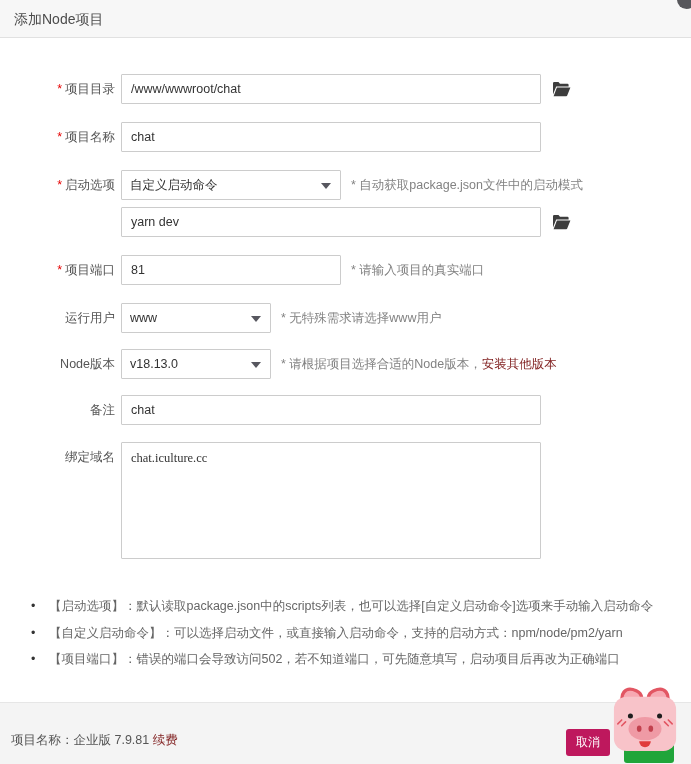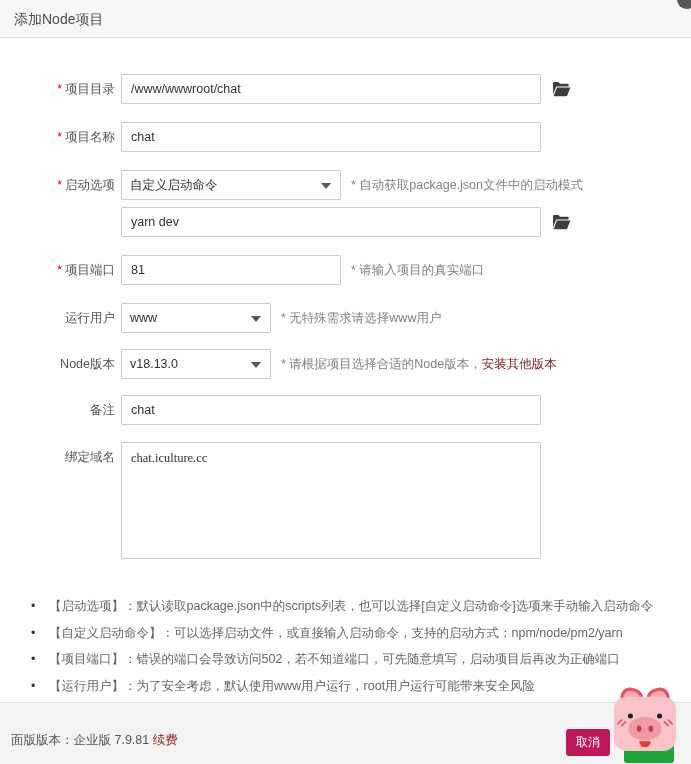--- a/index.html
+++ b/index.html
@@ -175,27 +175,26 @@
       <div class="label"><span>绑定域名</span></div>
       <div class="ctrl">
         <textarea class="tarea" style="">chat.iculture.cc</textarea>
       </div>
     </div>
 
     <ul class="tips">
       <li><span>【启动选项】：默认读取package.json中的scripts列表，也可以选择[自定义启动命令]选项来手动输入启动命令</span></li>
       <li><span>【自定义启动命令】：可以选择启动文件，或直接输入启动命令，支持的启动方式：npm/node/pm2/yarn</span></li>
       <li><span>【项目端口】：错误的端口会导致访问502，若不知道端口，可先随意填写，启动项目后再改为正确端口</span></li>
-      <li><span>【运行用户】：为了安全考虑，默认使用www用户运行，root用户运行可能带来安全风险</span></li>
     </ul>
   </div>
 
   <div class="dlg-footer">
     <div class="version">
-      <span>面版版本：</span><span>企业版 7.9.81</span>
+      <span>项目名称：</span><span>企业版 7.9.81</span>
       <a class="green-link">续费</a>
     </div>
     <button class="btn btn-cancel">取消</button>
     <button class="btn btn-confirm"></button>
   </div>
 
   <svg class="pig" viewBox="0 0 66 70">
     <path d="M12 24 C5 10 13 2 24 7 C31 10 31 18 27 23 Z" fill="#f7a8b2" stroke="#e25663" stroke-width="3.4" stroke-linejoin="round"></path>
     <path d="M54 24 C61 10 53 2 42 7 C35 10 35 18 39 23 Z" fill="#f7a8b2" stroke="#e25663" stroke-width="3.4" stroke-linejoin="round"></path>
     <rect x="1" y="13" width="64" height="56" rx="13" fill="#f8c3c9"></rect>

